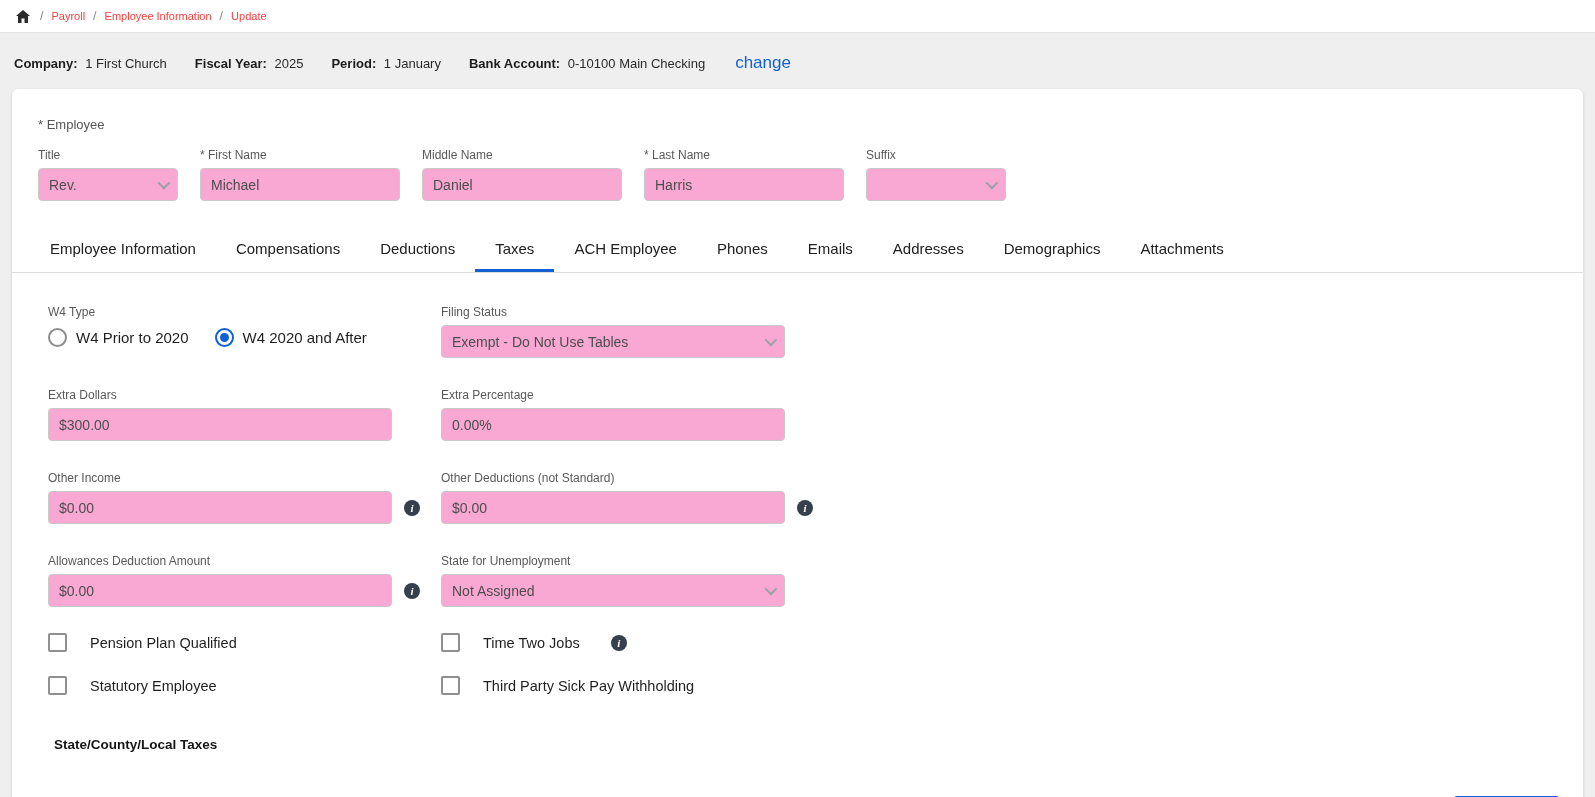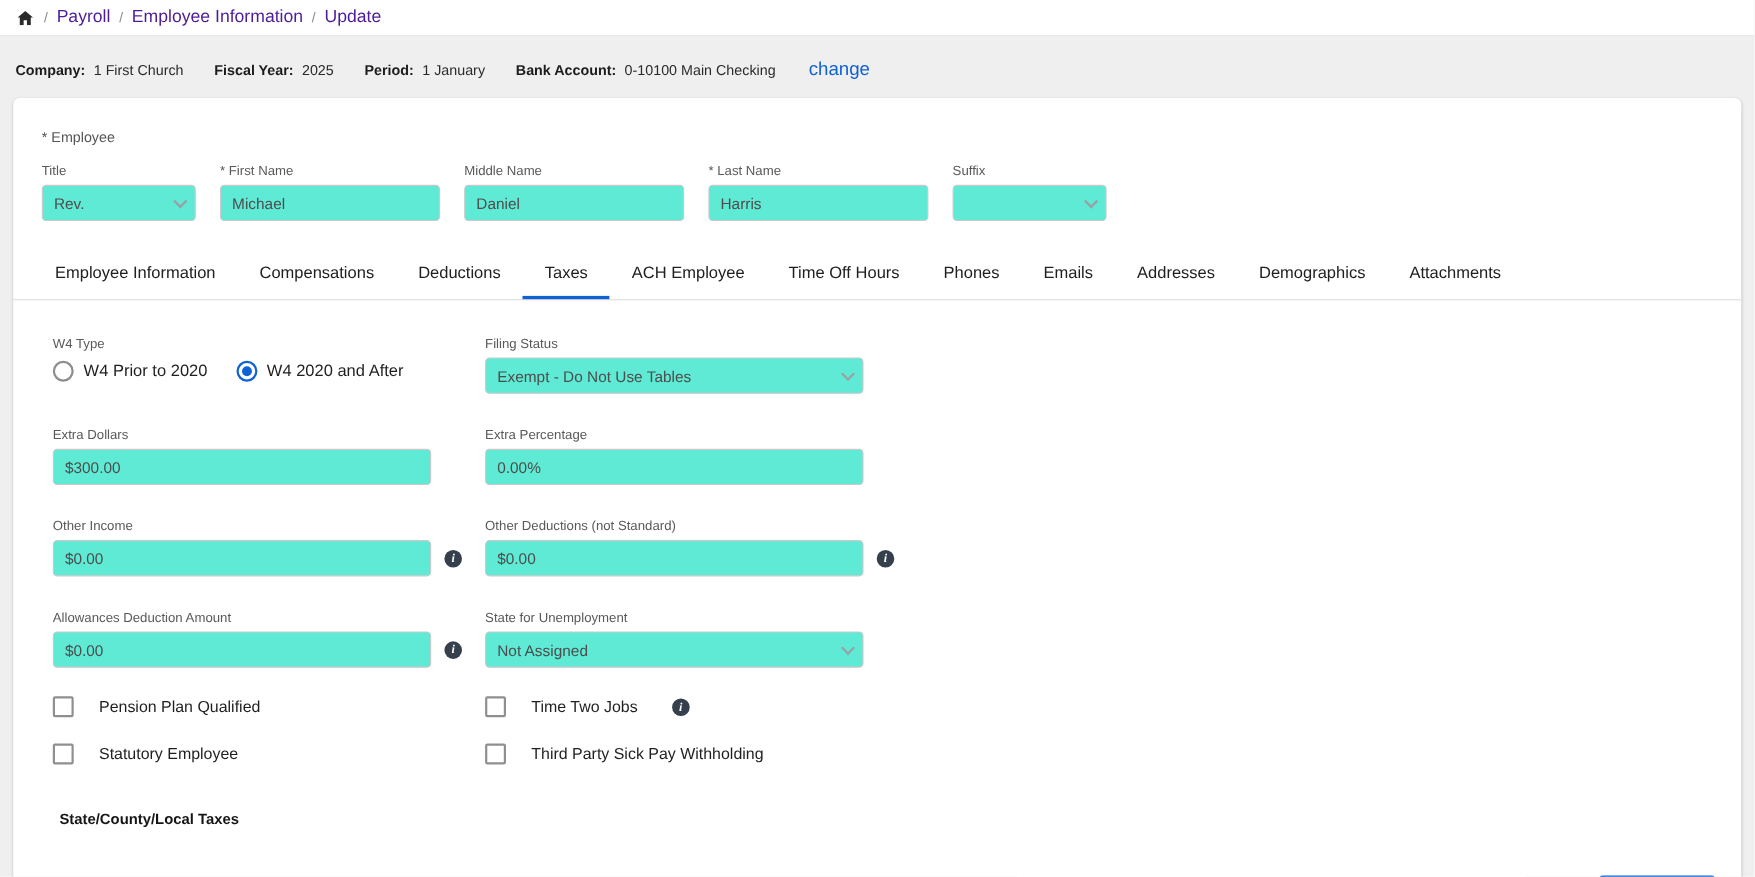--- a/index.html
+++ b/index.html
@@ -11,21 +11,21 @@
   }
   
   .topbar {
     background: #fff;
     height: 33px;
     display: flex;
     align-items: center;
     padding: 0 16px;
     border-bottom: 1px solid #e4e4e4;
   }
-  .crumb { font-size: 16px; color: #4c1d95; text-decoration: none; cursor: pointer; }
+  .crumb { font-size: 11px; color: #ef4444; text-decoration: none; cursor: pointer; }
   .crumb-sep { font-size: 12.5px; color: #8a8a8a; margin: 0 8px; }
   .home-icon { display: inline-flex; align-items: center; margin-right: 2px; cursor: pointer; }
 
   
   .context-bar {
     display: flex;
     align-items: center;
     padding: 20px 14px 16px 14px;
     font-size: 13px;
   }
@@ -47,21 +47,21 @@
   .section-label { font-size: 13px; color: #555; margin-bottom: 16px; }
   .field-row { display: flex; gap: 22px; }
   .field-label { font-size: 12px; color: #595959; margin-bottom: 6px; display: block; }
   .input-box, .select-box {
     height: 33px;
     border: 1px solid #c9c9c9;
     border-radius: 4px;
     font-size: 14px;
     color: #4d4d4d;
     padding: 0 10px;
-    background: #5eead4;
+    background: #f9a8d4;
     width: 100%;
     font-family: "Liberation Sans", sans-serif;
     outline: none;
   }
   .select-box { display: flex; align-items: center; justify-content: space-between; cursor: pointer; }
   .select-value { color: #4d4d4d; font-size: 14px; }
   .chev {
     width: 9px; height: 9px;
     border-right: 2px solid #9aa0a6;
     border-bottom: 2px solid #9aa0a6;
@@ -219,21 +219,20 @@
         </div>
       </div>
     </section>
 
     <nav class="tabs">
       <div class="tab">Employee Information</div>
       <div class="tab">Compensations</div>
       <div class="tab">Deductions</div>
       <div class="tab active">Taxes</div>
       <div class="tab">ACH Employee</div>
-      <div class="tab">Time Off Hours</div>
       <div class="tab">Phones</div>
       <div class="tab">Emails</div>
       <div class="tab">Addresses</div>
       <div class="tab">Demographics</div>
       <div class="tab">Attachments</div>
     </nav>
 
     <div class="tab-content">
 
       <div class="grid-row">

